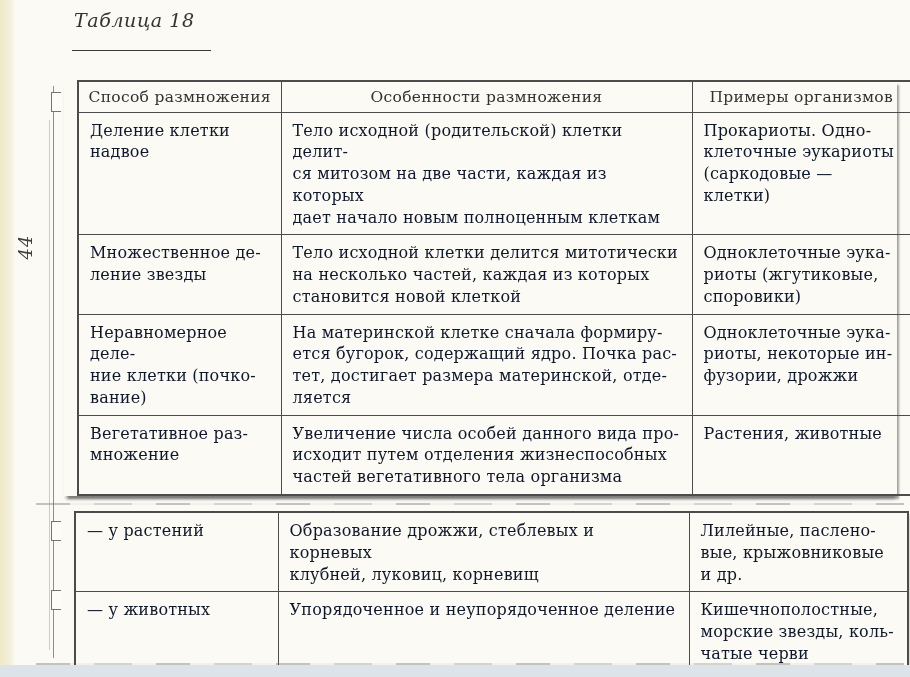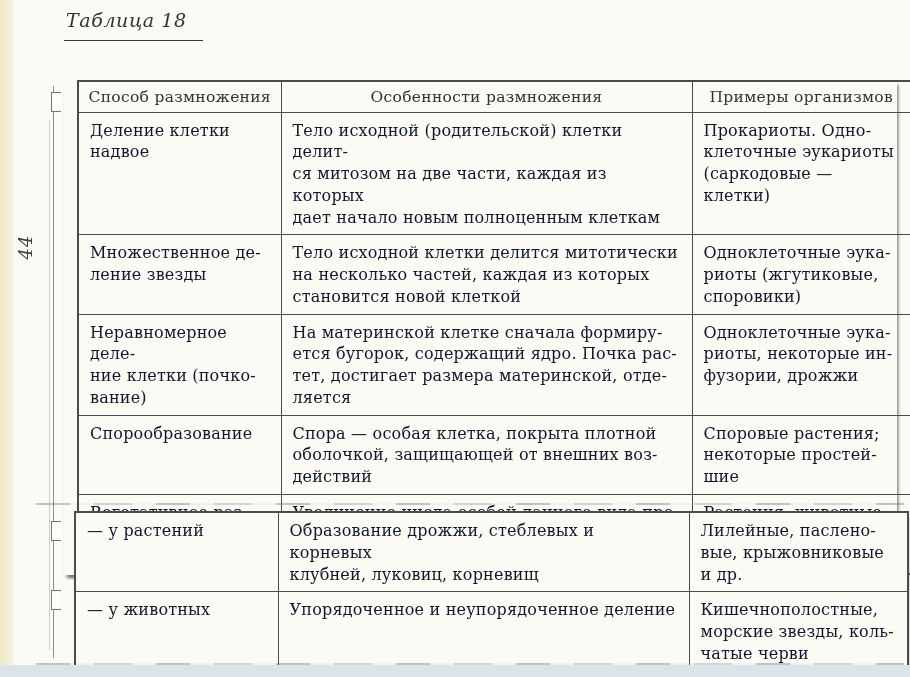--- a/index.html
+++ b/index.html
@@ -26,23 +26,23 @@
     position:absolute;left:49px;top:120px;width:1px;height:530px;
     background:rgba(150,148,140,.45);
   }
   .page-number{
     position:absolute;left:8px;top:232px;width:44px;height:30px;
     transform:rotate(-90deg);transform-origin:center;
     font-style:italic;font-size:18px;letter-spacing:1px;color:#3f3e3c;
     text-align:center;
   }
   .table-label{
-    position:absolute;left:64px;top:9px;
+    position:absolute;left:72px;top:9px;
     font-style:italic;font-size:19px;letter-spacing:0.6px;
-    border-bottom:1.6px solid #3b3a38;padding:0 16px 9px 2px;color:#343330;
+    border-bottom:1.6px solid #3b3a38;padding:0 16px 19px 2px;color:#343330;
   }
   .page-title{
     position:absolute;left:70px;top:39px;
     font-size:24px;font-weight:bold;letter-spacing:0.6px;color:#2b2a27;
   }
   .table-wrap{position:absolute;left:64px;width:833px;
     box-shadow:3px 4px 2px -1px rgba(85,85,85,.55),0 5px 3px -2px rgba(70,70,70,.45);
     background:var(--paper,#fbfaf5);
   }
   .t1{top:80px;padding-left:13px;}
@@ -135,29 +135,20 @@
 ние клетки (почко-
 вание)</td>
           <td>На материнской клетке сначала формиру-
 ется бугорок, содержащий ядро. Почка рас-
 тет, достигает размера материнской, отде-
 ляется</td>
           <td>Одноклеточные эука-
 риоты, некоторые ин-
 фузории, дрожжи</td>
         </tr>
-        <tr class="r4">
-          <td>Спорообразование</td>
-          <td>Спора — особая клетка, покрыта плотной
-оболочкой, защищающей от внешних воз-
-действий</td>
-          <td>Споровые растения;
-некоторые простей-
-шие</td>
-        </tr>
         <tr class="r5">
           <td>Вегетативное раз-
 множение</td>
           <td>Увеличение числа особей данного вида про-
 исходит путем отделения жизнеспособных
 частей вегетативного тела организма</td>
           <td>Растения, животные</td>
         </tr>
       </tbody>
     </table>

